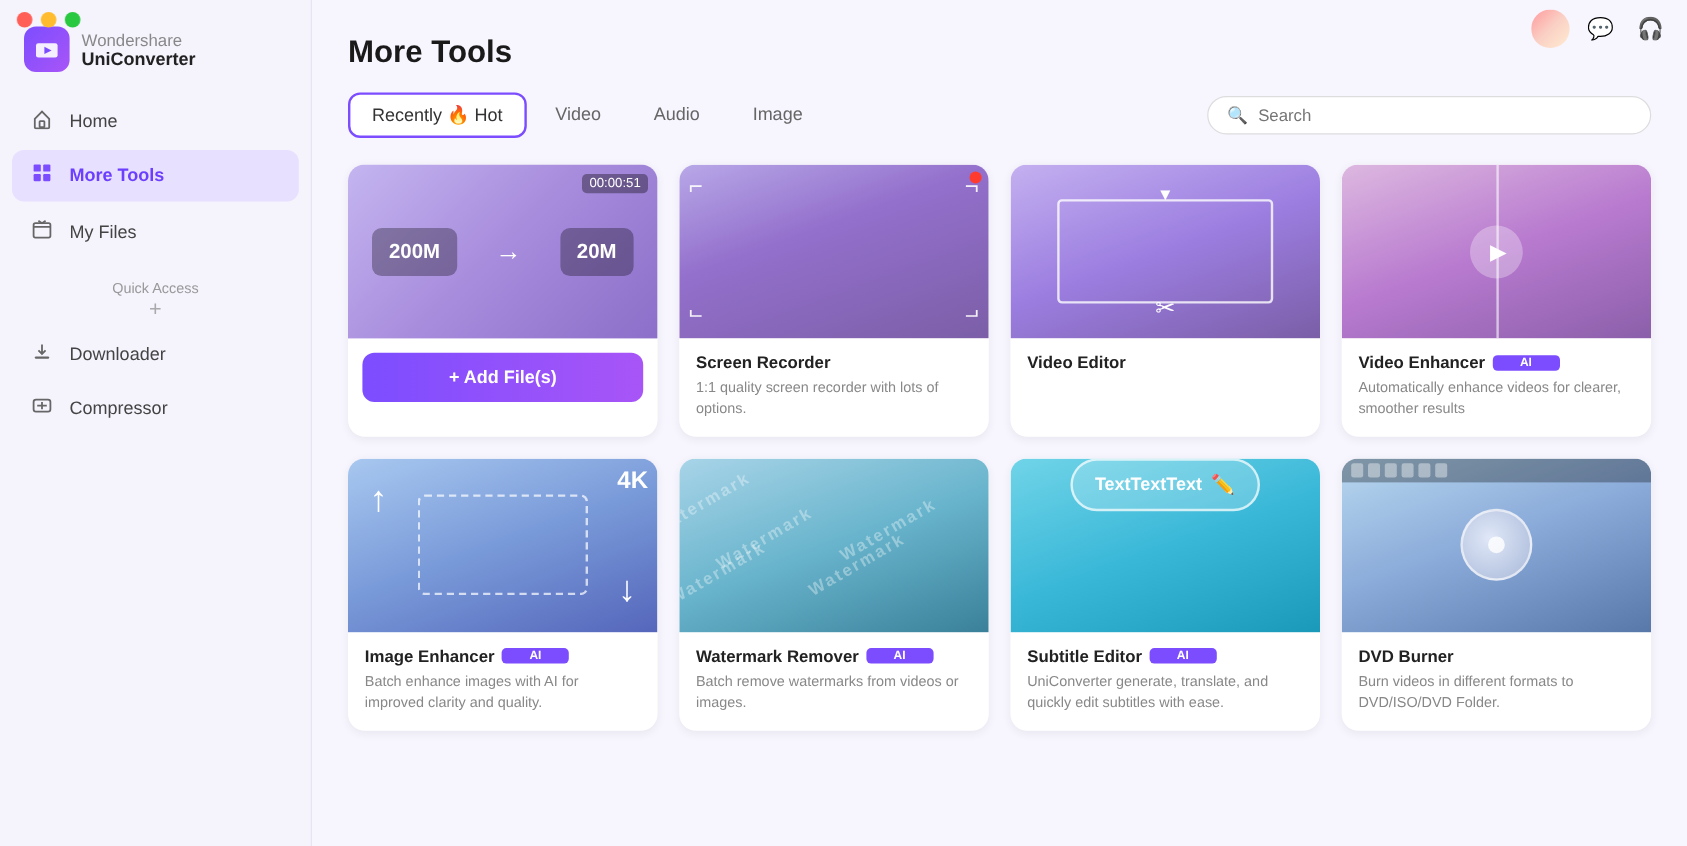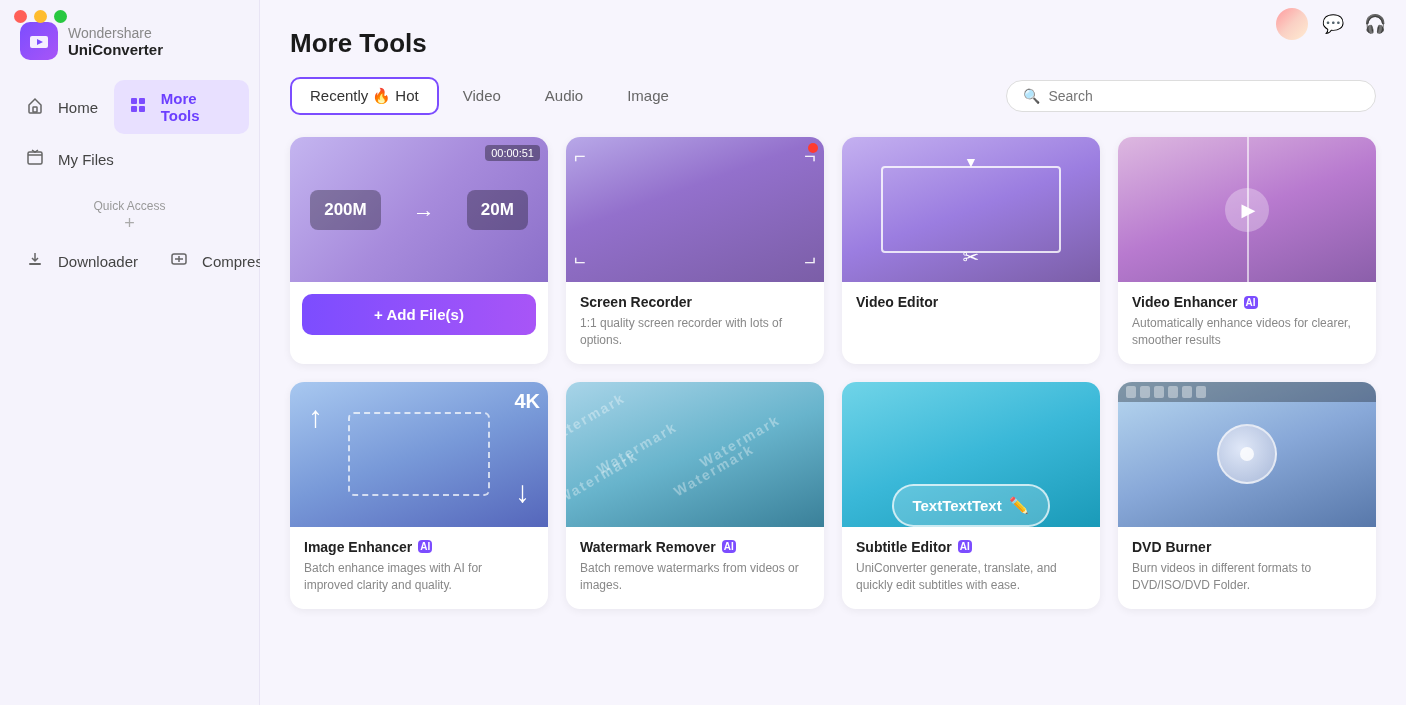--- a/index.html
+++ b/index.html
@@ -30,21 +30,21 @@
       display: flex;
       align-items: center;
       justify-content: center;
       color: white;
       font-size: 18px;
     }
     .logo-text { display: flex; flex-direction: column; }
     .logo-brand { font-size: 14px; color: #888; }
     .logo-name { font-size: 15px; font-weight: 700; color: #222; }
 
-    .sidebar-nav { display: flex; flex-direction: row; gap: 2px; padding: 0 10px; }
+    .sidebar-nav { display: flex; flex-direction: column; gap: 2px; padding: 0 10px; }
     .sidebar-item {
       display: flex;
       align-items: center;
       gap: 12px;
       padding: 10px 14px;
       border-radius: 10px;
       cursor: pointer;
       color: #444;
       font-size: 15px;
       transition: background 0.15s;
@@ -286,21 +286,21 @@
     .wm2 { top: 40%; left: 10%; }
     .wm3 { top: 60%; left: -5%; }
     .wm4 { top: 35%; left: 50%; }
     .wm5 { top: 55%; left: 40%; }
 
     
     .thumb-subtitle {
       background: linear-gradient(160deg, #70d4e8 0%, #3ab8d8 50%, #1a9ab8 100%);
       height: 100%;
       display: flex;
-      align-items: flex-end;
+      align-items: flex-start;
       justify-content: center;
     }
     .subtitle-pill {
       background: rgba(255,255,255,0.2);
       border: 2px solid rgba(255,255,255,0.7);
       border-radius: 24px;
       padding: 10px 18px;
       color: white;
       font-size: 15px;
       font-weight: 600;
@@ -338,21 +338,21 @@
       margin-bottom: 5px;
       display: flex;
       align-items: center;
       gap: 6px;
     }
     .ai-badge {
       background: #7c4dff;
       color: white;
       font-size: 10px;
       font-weight: 700;
-      padding: 1px 2px;
+      padding: 1px 23px;
       border-radius: 4px;
     }
     .tool-card-desc {
       font-size: 12px;
       color: #888;
       line-height: 1.45;
     }
 
     
     .window-controls {

